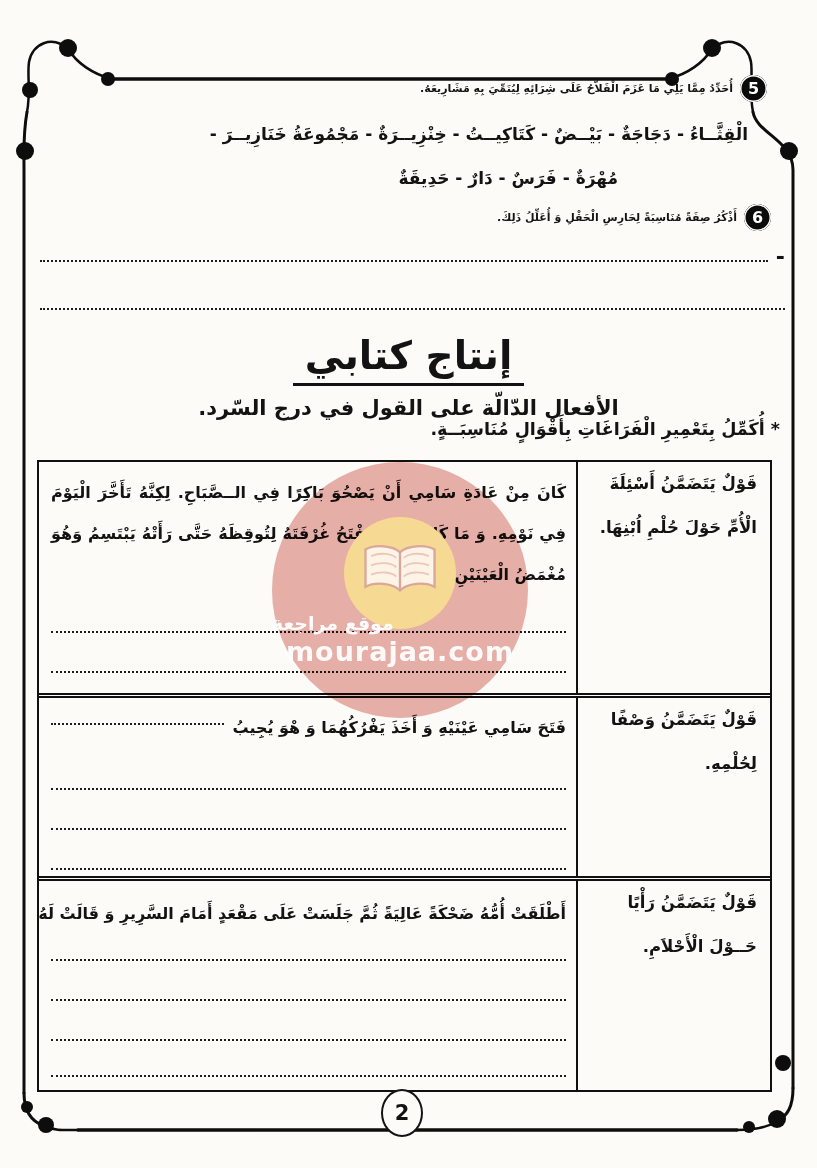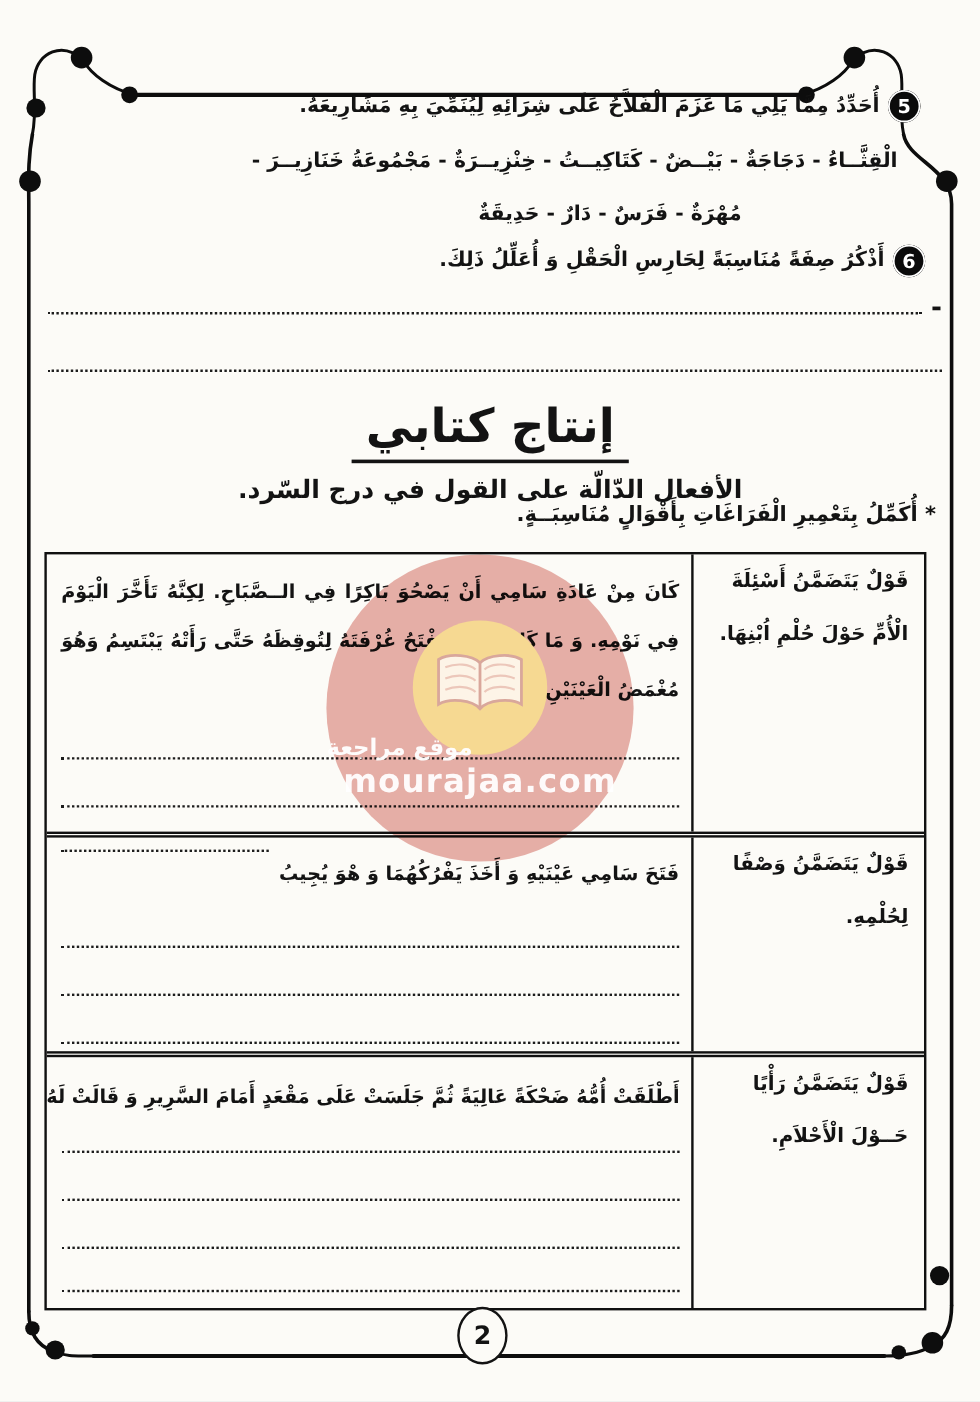--- a/index.html
+++ b/index.html
@@ -9,21 +9,21 @@
     font-family:"DejaVu Sans",sans-serif;font-weight:700;direction:rtl;
   }
   svg.frame{position:absolute;inset:0;z-index:0;}
   
   .q-line{position:absolute;display:flex;direction:rtl;align-items:flex-start;gap:7px;z-index:1;}
   .qnum{
     flex:0 0 auto;width:27px;height:27px;border-radius:50%;background:#0b0b0b;color:#fff;
     display:flex;align-items:center;justify-content:center;font-size:16px;
     box-shadow:inset 0 0 0 1.5px #fff, inset 0 0 0 3.5px #0b0b0b;margin-top:1px;
   }
-  .q-text{font-size:17px;line-height:29px;white-space:nowrap;}
+  .q-text{font-size:11px;line-height:29px;white-space:nowrap;}
   .q5{top:74px;right:50px;}
   .q6{top:203px;right:46px;}
   .opt{position:absolute;font-size:17px;line-height:30px;white-space:nowrap;z-index:1;}
   .opt1{top:119px;right:69px;}
   .opt2{top:163px;right:199px;}
   
   .dl{border-bottom:2.6px dotted #1c1c1c;}
   .ans-line{position:absolute;left:40px;right:32px;top:244px;height:22px;display:flex;direction:rtl;align-items:flex-end;z-index:1;}
   .ans-line .dash{font-size:22px;line-height:18px;}
   .leader{flex:1 1 auto;border-bottom:2.6px dotted #1c1c1c;margin:0 8px 4px 0;}
@@ -33,21 +33,21 @@
   .sec-title span{display:inline-block;font-size:39px;line-height:46px;border-bottom:3.5px solid #131313;padding:0 12px 4px;}
   .sec-sub{position:absolute;top:396px;left:0;right:0;text-align:center;font-size:21px;z-index:1;}
   .sec-inst{position:absolute;top:419px;right:37px;font-size:17.5px;white-space:nowrap;z-index:1;}
   
   .wtable{position:absolute;top:460px;left:37px;width:735px;border:2.5px solid #101010;z-index:1;box-sizing:border-box;}
   .trow{display:flex;direction:ltr;box-sizing:border-box;}
   .trow + .trow{border-top:5px double #101010;}
   .r1{height:231px;} .r2{height:183px;} .r3{height:214px;}
   .cell{flex:1 1 auto;direction:rtl;padding:10px 10px 0 12px;box-sizing:border-box;overflow:hidden;}
   .cell p{margin:0;font-size:16px;line-height:41px;text-align:justify;}
-  .cell-line{display:flex;direction:rtl;align-items:flex-start;}
+  .cell-line{display:flex;direction:rtl;align-items:center;}
   .cell-line .cell-text{font-size:16px;line-height:40px;white-space:nowrap;}
   .r3 .cell-line .cell-text{line-height:46px;}
   .cell-line .leader{margin-bottom:9px;}
   .lbl{flex:0 0 194px;border-left:2.5px solid #101010;direction:rtl;display:flex;box-sizing:border-box;}
   .lbl div{width:100%;padding:0 13px;font-size:16.5px;line-height:44px;text-align:right;}
   
   .wm-pink{position:absolute;left:272px;top:462px;width:256px;height:256px;border-radius:50%;
     background:rgba(226,157,151,0.80);mix-blend-mode:multiply;z-index:2;}
   .wm-yellow{position:absolute;left:344px;top:517px;width:112px;height:112px;border-radius:50%;
     background:#f6d992;z-index:2;}

